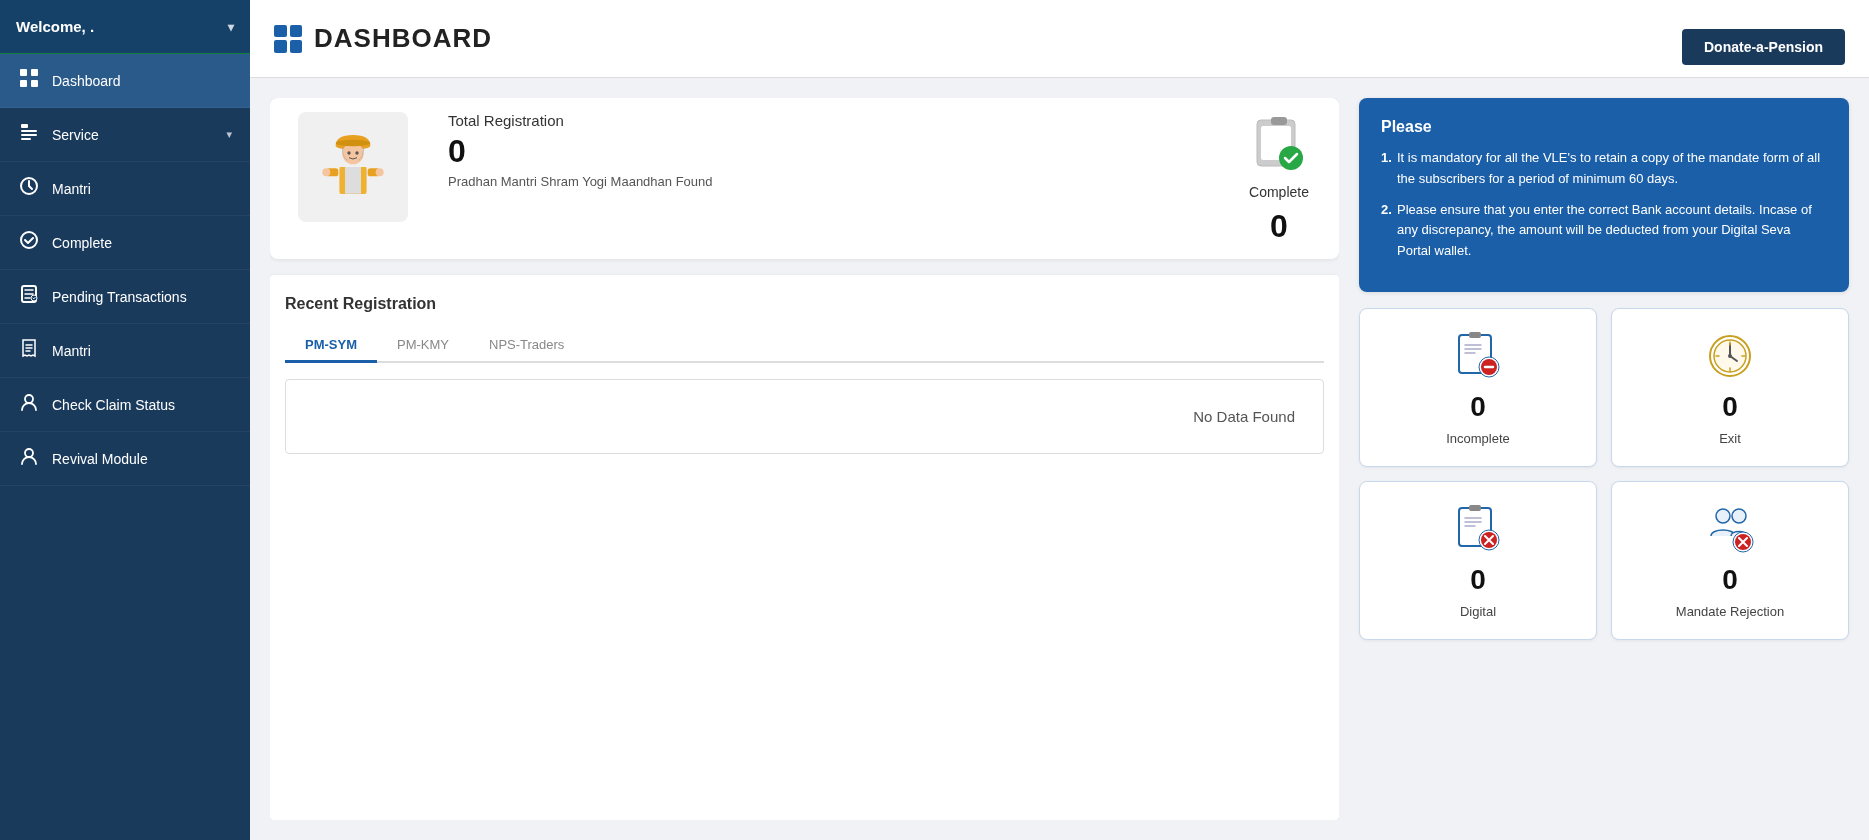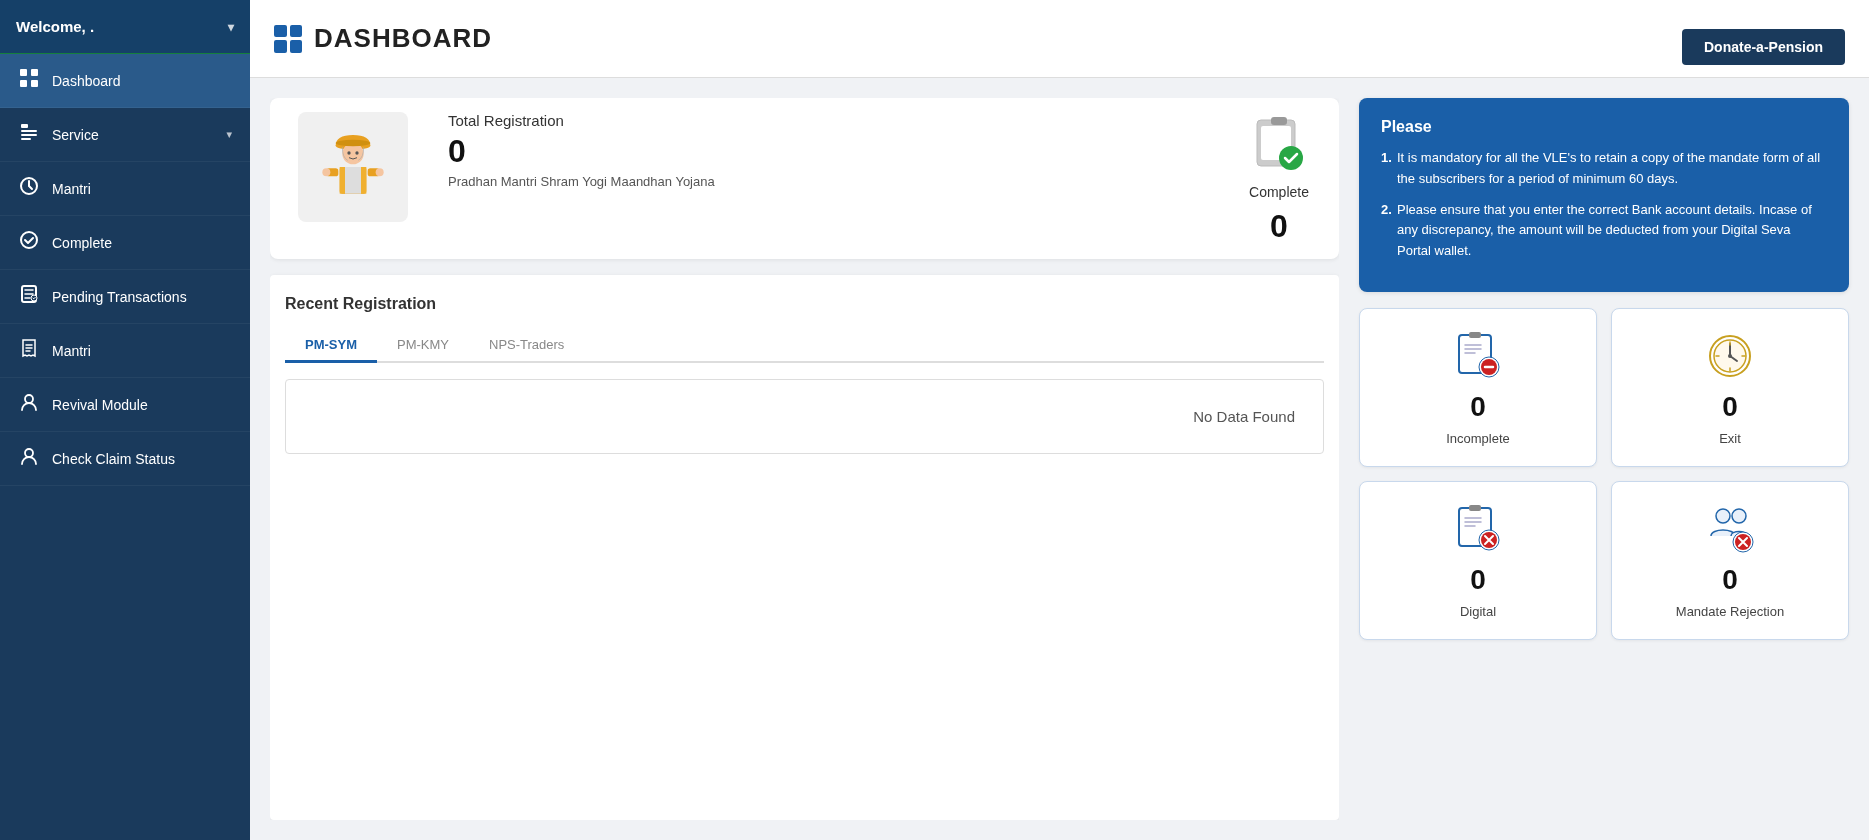--- a/index.html
+++ b/index.html
@@ -269,31 +269,31 @@
     <span class="item-label">Mantri</span>
   </div>
 
   <div class="sidebar-item">
     <span class="item-icon">
       <svg width="20" height="20" viewBox="0 0 20 20" fill="none">
         <circle cx="10" cy="7" r="4" stroke="white" stroke-width="1.8"></circle>
         <path d="M3 18c0-3.866 3.134-7 7-7s7 3.134 7 7" stroke="white" stroke-width="1.8" stroke-linecap="round"></path>
       </svg>
     </span>
-    <span class="item-label">Revival Module</span>
+    <span class="item-label">Check Claim Status</span>
   </div>
 
   <div class="sidebar-item">
     <span class="item-icon">
       <svg width="20" height="20" viewBox="0 0 20 20" fill="none">
         <circle cx="10" cy="7" r="4" stroke="white" stroke-width="1.8"></circle>
         <path d="M3 18c0-3.866 3.134-7 7-7s7 3.134 7 7" stroke="white" stroke-width="1.8" stroke-linecap="round"></path>
       </svg>
     </span>
-    <span class="item-label">Check Claim Status</span>
+    <span class="item-label">Revival Module</span>
   </div>
 </nav>
 
 <div class="main">
 
   <div class="top-header">
     <div class="page-title-area">
       <div class="page-title-icon">
         <span></span>
           <span></span>
@@ -339,21 +339,21 @@
 
             <path d="M44 46 Q50 50 56 46" stroke="#555" stroke-width="1.5" fill="none"></path>
 
             <path d="M34 30 Q34 46 42 50" stroke="#aaa" stroke-width="1" fill="none"></path>
             <path d="M66 30 Q66 46 58 50" stroke="#aaa" stroke-width="1" fill="none"></path>
           </svg>
         </div>
         <div class="stats-info">
           <div class="label">Total Registration</div>
           <div class="value">0</div>
-          <div class="scheme">Pradhan Mantri Shram Yogi Maandhan Yojana</div>
+          <div class="scheme">Pradhan Mantri Shram Yogi Maandhan Found</div>
         </div>
         <div class="complete-box">
 
           <svg width="64" height="64" viewBox="0 0 64 64" fill="none">
             <rect x="10" y="8" width="38" height="46" rx="4" fill="#ccc" stroke="#bbb" stroke-width="1"></rect>
             <rect x="14" y="14" width="30" height="34" rx="2" fill="white"></rect>
             <rect x="24" y="5" width="16" height="8" rx="3" fill="#999"></rect>
             <path d="M20 32 l8 8 16-16" stroke="none" fill="none"></path>
 
             <circle cx="44" cy="46" r="12" fill="#28a745"></circle>

